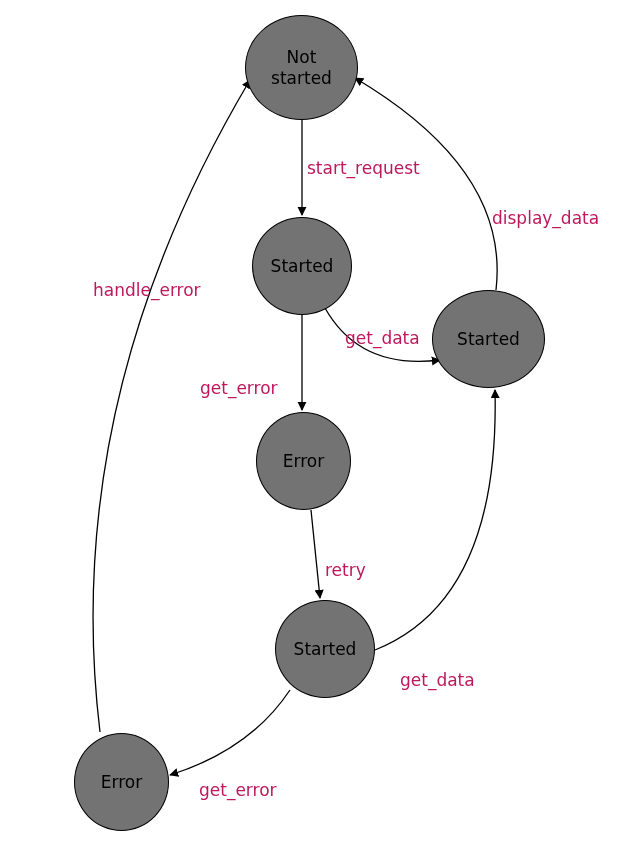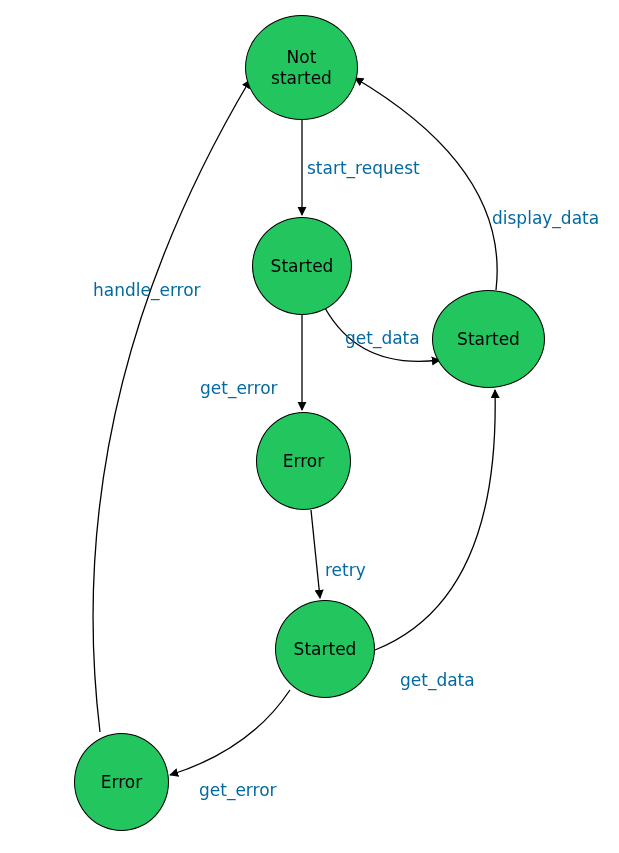--- a/index.html
+++ b/index.html
@@ -6,34 +6,34 @@
     body {
       width: 619px;
       height: 853px;
       background: #ffffff;
       position: relative;
       font-family: "DejaVu Sans", Arial, sans-serif;
     }
     .node {
       position: absolute;
       border-radius: 50%;
-      background: #22c55e;
+      background: #737373;
       border: 1px solid #000;
       display: flex;
       align-items: center;
       justify-content: center;
       text-align: center;
       font-size: 17px;
       color: #000;
       line-height: 1.2;
     }
     .edge-label {
       position: absolute;
       font-size: 17px;
-      color: #0369a1;
+      color: #be185d;
       white-space: nowrap;
     }
     svg.edges {
       position: absolute;
       top: 0;
       left: 0;
       width: 619px;
       height: 853px;
       pointer-events: none;
     }

